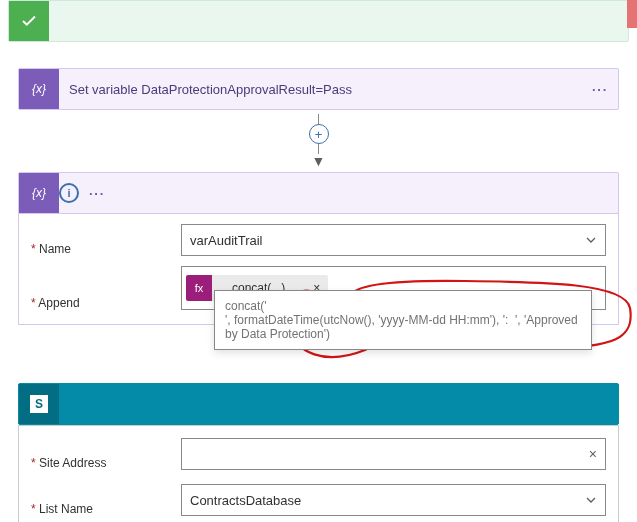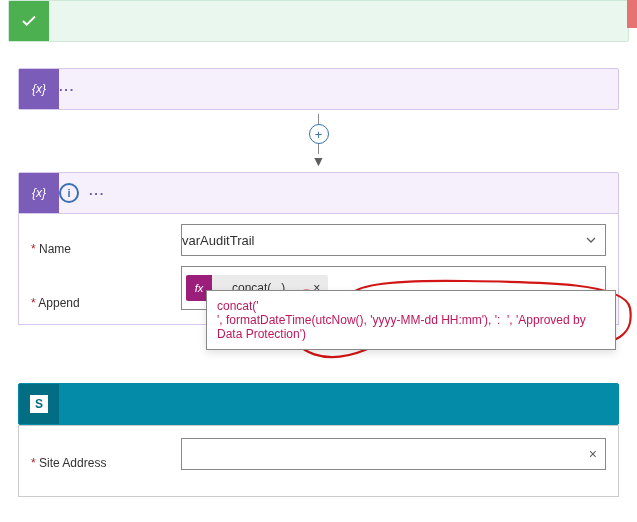--- a/index.html
+++ b/index.html
@@ -26,34 +26,34 @@
   .sp .icon-box{background:#036d83}
   .sp .ellipsis{color:#fff}
   .check{width:18px;height:18px}
   .fx-ico{font-size:12px;font-style:italic}
   .card{border:1px solid #d6c7ec;background:#fff;padding:10px 12px 14px 12px;margin-top:-1px}
   .row{display:flex;align-items:flex-end;margin-bottom:10px}
   .row:last-child{margin-bottom:0}
   .lbl{width:150px;flex-shrink:0;font-size:12px;color:#323130}
   .req::before{content:"* ";color:#a4262c}
   .field{flex:1 1 auto;min-width:0}
-  .select,.textbox{border:1px solid #8a8886;height:30px;background:#fff;display:flex;align-items:center;padding:0 0;position:relative}
+  .select,.textbox{border:1px solid #8a8886;height:30px;background:#fff;display:flex;align-items:center;padding:0 8px;position:relative}
   .select .caret{position:absolute;right:8px;top:50%;transform:translateY(-50%);pointer-events:none}
   .textbox .clear{position:absolute;right:8px;top:50%;transform:translateY(-50%);font-size:14px;color:#605e5c;cursor:pointer}
   .tokenbox{border:1px solid #8a8886;min-height:34px;background:#fff;display:flex;align-items:center;padding:4px;gap:4px}
   .token{display:inline-flex;align-items:center;height:26px;border-radius:2px;overflow:hidden;font-size:12px}
   .token .tk-ico{width:26px;height:26px;display:flex;align-items:center;justify-content:center;color:#fff;font-size:11px}
   .token .tk-label{background:#eaeaea;padding:0 20px;height:26px;display:flex;align-items:center}
   .token .tk-x{background:#eaeaea;padding:0 8px;height:26px;display:flex;align-items:center;cursor:pointer}
-  .tk-fx .tk-ico{background:#9b1e7a;font-style:italic}
+  .tk-fx .tk-ico{background:#9b1e7a;}
   .connector{display:flex;flex-direction:column;align-items:center;margin:4px 0}
   .vline{width:1px;height:10px;background:#8a8886}
   .plus-circle{width:18px;height:18px;border:1px solid #3a6fb0;border-radius:50%;display:flex;align-items:center;justify-content:center;font-size:13px;color:#3a6fb0;background:#fff;cursor:pointer}
   .arrow{font-size:14px;color:#605e5c;line-height:1}
-  .tooltip{position:absolute;left:206px;top:290px;width:410px;background:#fff;border:1px solid #8a8886;padding:8px 10px;font-size:12px;color:#be185d;box-shadow:0 3px 8px rgba(0,0,0,0.12);z-index:5;box-sizing:border-box}
+  .tooltip{position:absolute;left:214px;top:290px;width:378px;background:#fff;border:1px solid #8a8886;padding:8px 10px;font-size:12px;color:#737373;box-shadow:0 3px 8px rgba(0,0,0,0.12);z-index:5;box-sizing:border-box}
   .sp-card{border:1px solid #ccc;background:#fff;padding:12px;margin-top:0}
   .sp-card .row{margin-bottom:14px}
   .red-stripe{position:absolute;right:0;top:0;width:10px;height:28px;background:#e57373}
   .sp-logo{width:18px;height:18px;display:flex;align-items:center;justify-content:center;background:#fff;font-weight:bold;color:#036d83;font-size:12px}
   .sp-logo::after{content:"";position:absolute}
   .hand-annot{position:absolute;left:285px;top:278px;pointer-events:none;z-index:4}
   .caret svg,.clear svg{display:block}
 </style>
 </head>
 <body>
@@ -70,20 +70,21 @@
   </div>
 
   <div style="height:26px"></div>
 
   <div style="padding:0 10px">
 
     <div class="action-header setvar">
       <div class="icon-box">
           <span class="fx-ico">{x}</span>
         </div>
+      <div class="title">Set variable DataProtectionApprovalResult=Pass</div>
       <div class="right">
         <span class="ellipsis">···</span>
       </div>
     </div>
 
     <div class="connector">
       <div class="vline"></div>
       <div class="plus-circle">+</div>
       <div class="vline"></div>
       <div class="arrow">▼</div>
@@ -138,20 +139,33 @@
     </div>
     <div class="sp-card">
       <div class="row">
         <div class="lbl req">Site Address</div>
         <div class="field">
           <div class="textbox">
             <span class="clear">×</span>
           </div>
         </div>
       </div>
+      <div class="row">
+        <div class="lbl req">List Name</div>
+        <div class="field">
+          <div class="select">
+            <span>ContractsDatabase</span>
+            <span class="caret">
+                <svg width="12" height="12" viewBox="0 0 12 12">
+                  <path fill="none" stroke="#605e5c" stroke-width="1.3" d="M2 4l4 4 4-4"></path>
+                </svg>
+              </span>
+          </div>
+        </div>
+      </div>
 
     </div>
 
   </div>
 
   <svg class="hand-annot" width="350" height="95" viewBox="0 0 350 95">
     <path d="M30 15 C10 5,0 30,5 50 C10 75,40 88,80 72 C110 60,60 35,65 18 C70 5,120 2,180 3 C260 4,340 5,345 30 C350 60,330 70,260 70 C200 70,140 72,120 65" fill="none" stroke="#d11414" stroke-width="2.2" stroke-linecap="round"></path>
   </svg>
 
   <div class="tooltip">

